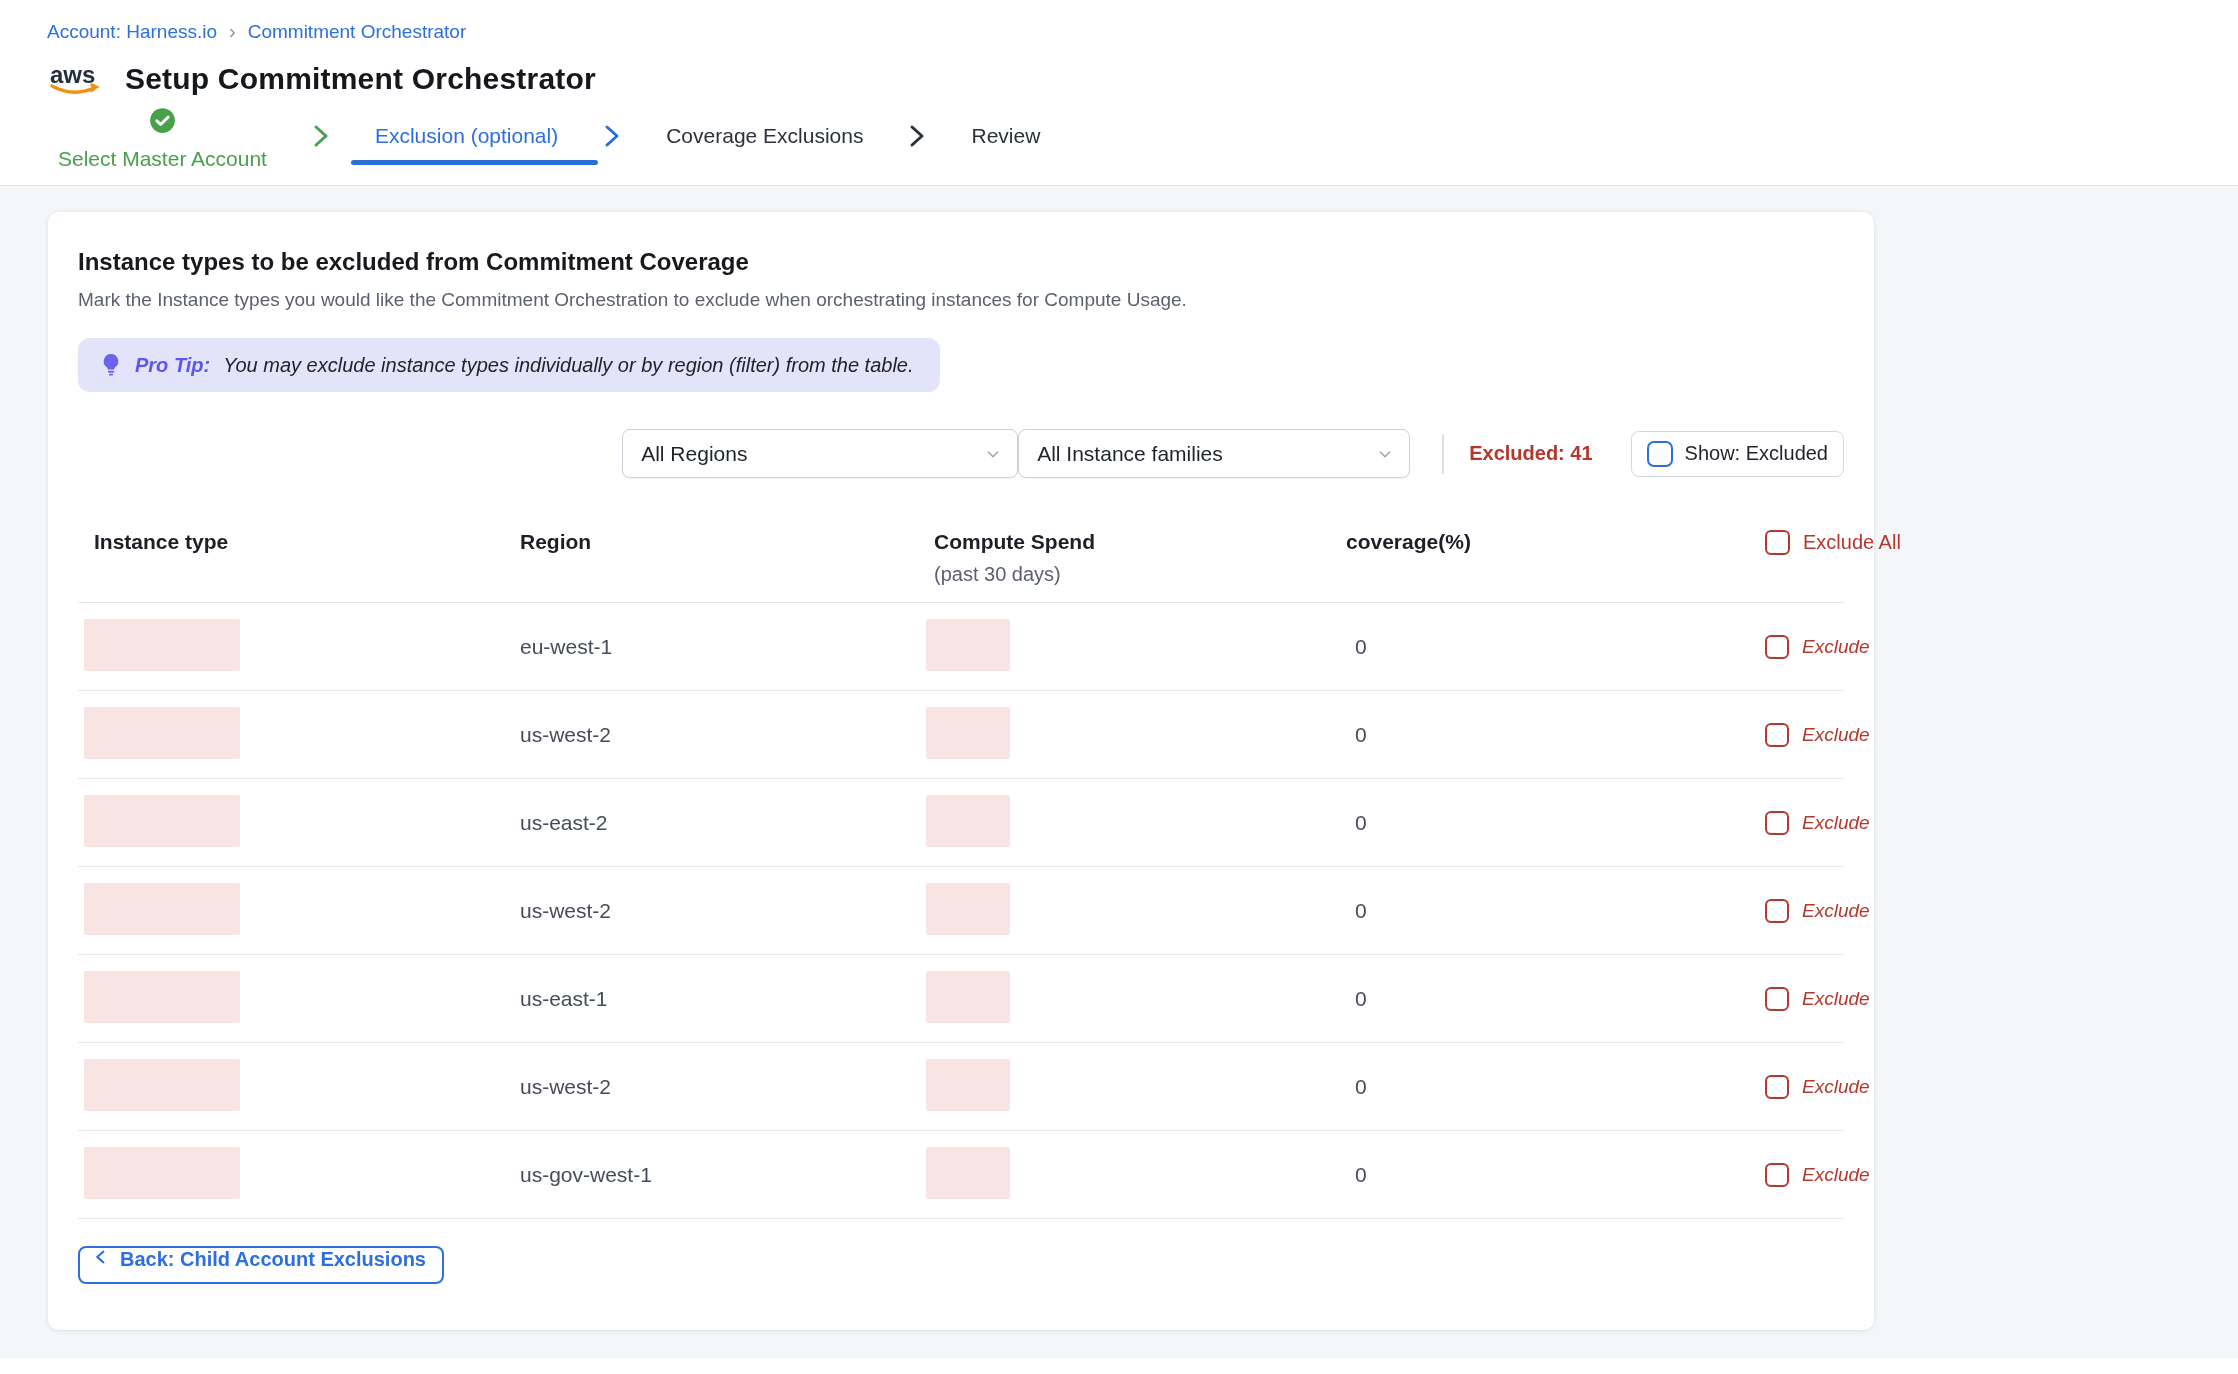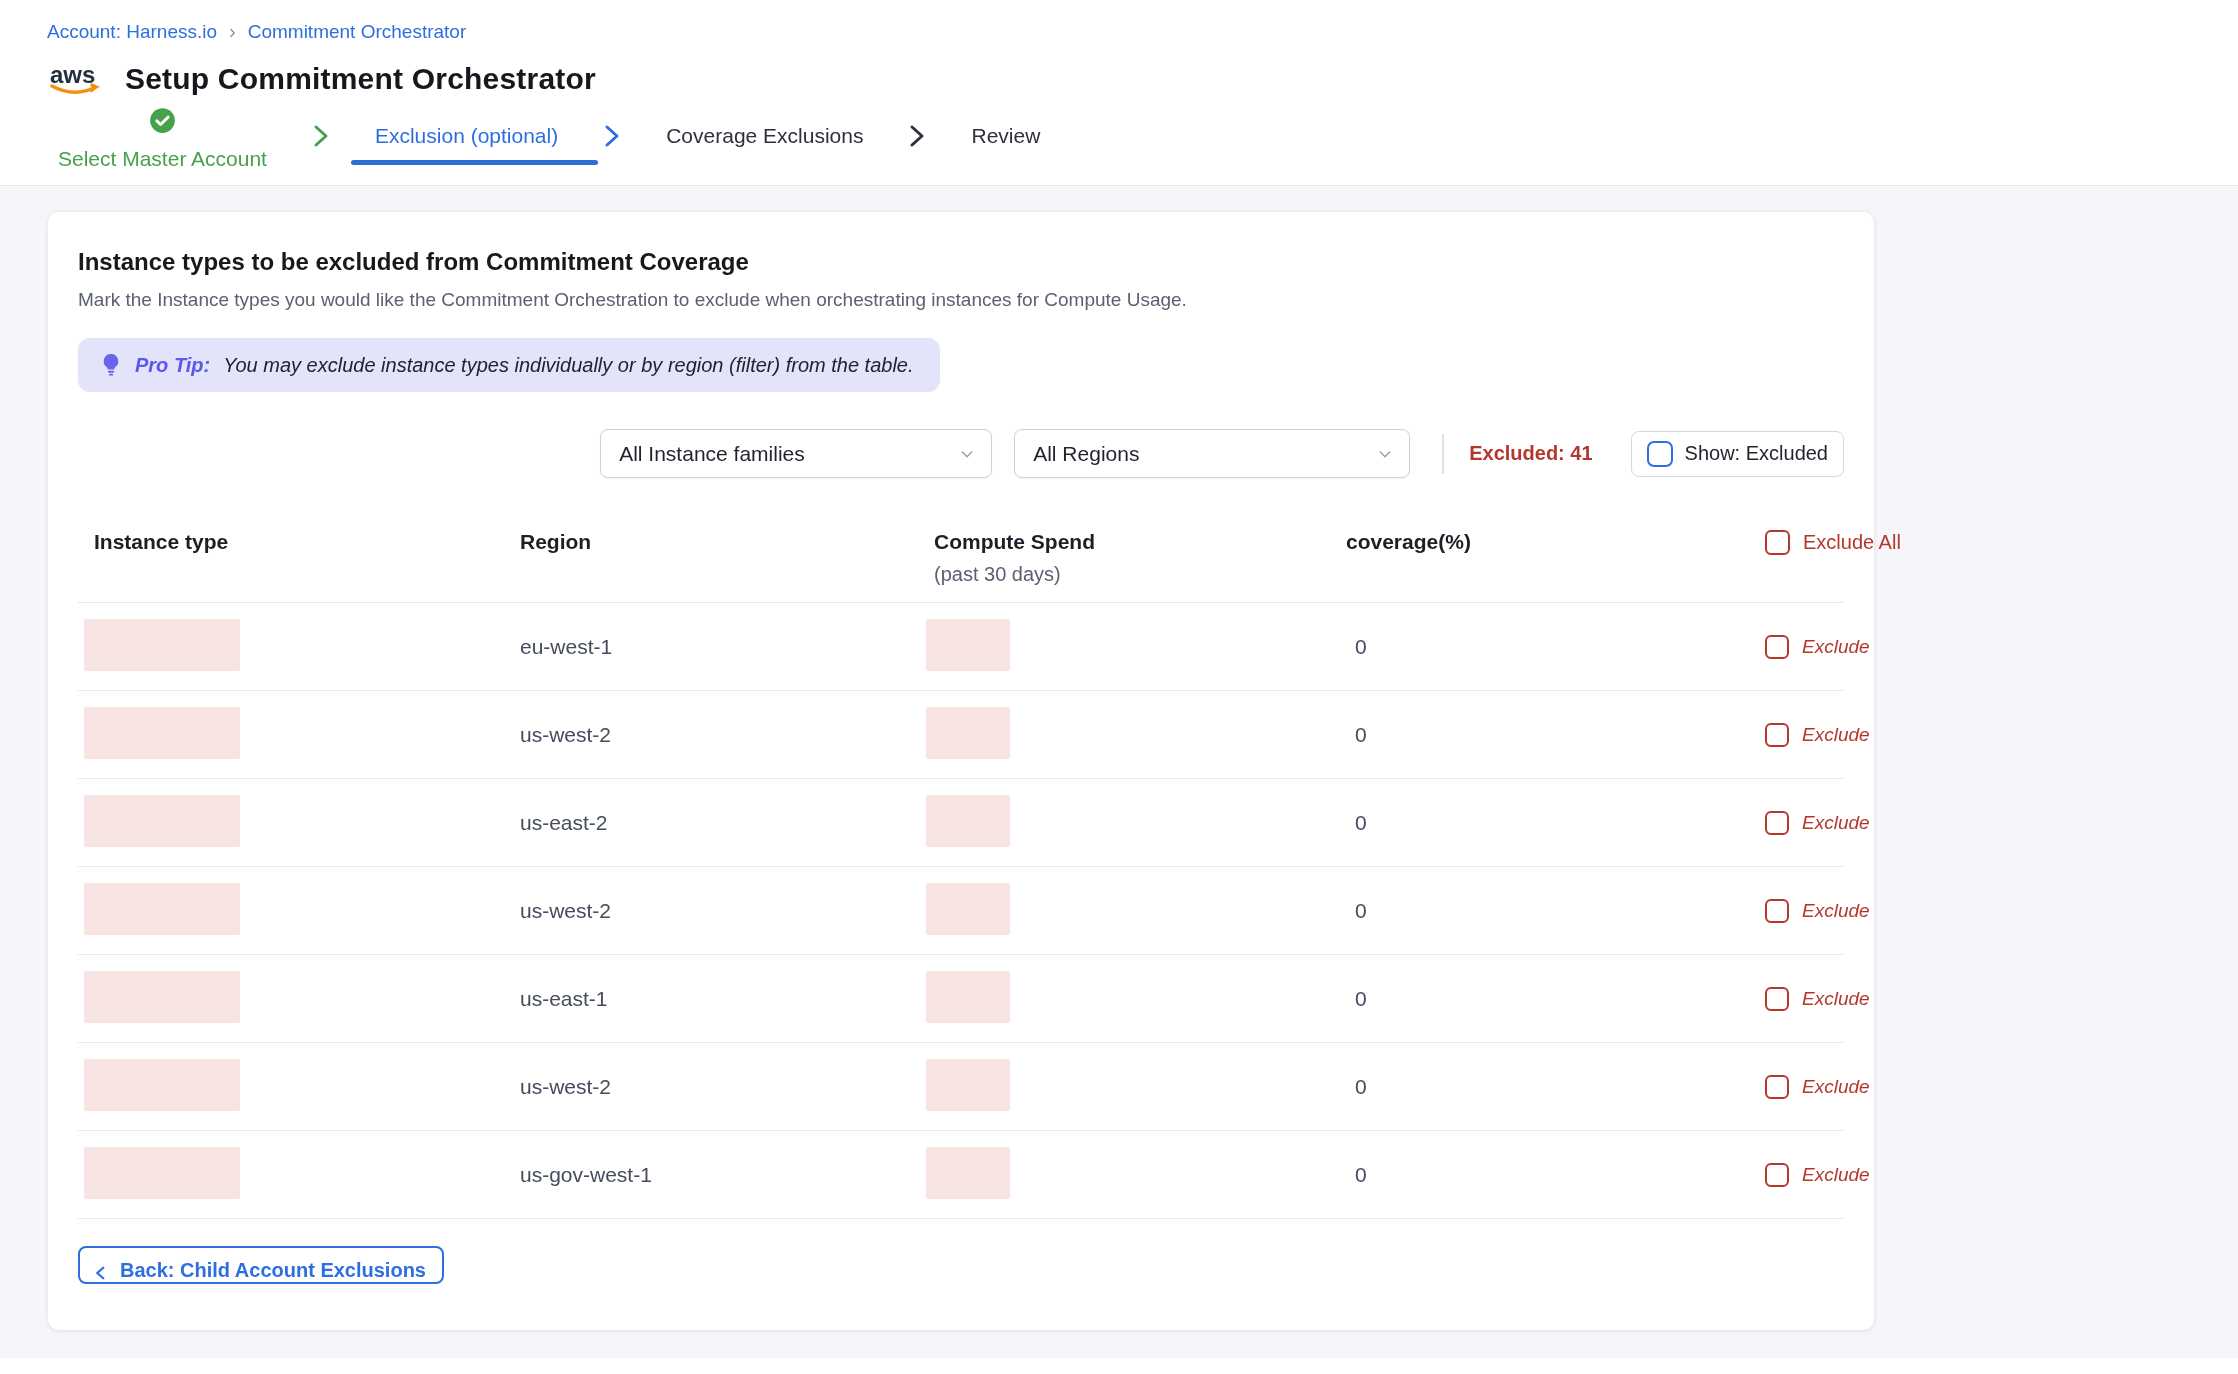--- a/index.html
+++ b/index.html
@@ -68,21 +68,21 @@
 
   .trow { height:88px; border-bottom:1px solid #e7eaef; }
   .redacted { background:#f8e5e3; border-radius:2px; }
   .redacted-lg { width:156px; height:52px; margin-left:6px; }
   .redacted-sm { width:84px; height:52px; margin-left:-8px; }
   .region-val, .coverage-val { font-size:21px; color:#454c5c; }
   .coverage-val { padding-left:9px; }
   .cell-exclude { display:flex; align-items:center; gap:13px; }
   .exclude-label { font-size:19px; color:#b3382d;font-style:italic; }
 
-  .back-btn { margin-top:27px; height:38px; display:inline-flex; align-items:flex-end; gap:10px;
+  .back-btn { margin-top:27px; height:38px; display:inline-flex; align-items:flex-start; gap:10px;
     border:2px solid #2d6fe0; border-radius:8px; background:#fff; color:#2d6fe0;
     font-size:20px; font-weight:700; padding:0 16px 0 12px; cursor:pointer;
     font-family:"Liberation Sans","DejaVu Sans",sans-serif; }
 </style>
 </head>
 <body>
 
 <header class="top-header">
   <nav class="breadcrumb">
     <a>Account: Harness.io</a>
@@ -149,28 +149,28 @@
         <path d="M12 1a8 8 0 0 0-4.6 14.5c.6.45 1 1.1 1 1.8V18h7.2v-.7c0-.7.4-1.35 1-1.8A8 8 0 0 0 12 1z" fill="#6a63ee"></path>
         <rect x="8.6" y="19.4" width="6.8" height="2" rx="1" fill="#6a63ee"></rect>
         <rect x="9.8" y="22.6" width="4.4" height="1.9" rx=".95" fill="#6a63ee"></rect>
       </svg>
       <span class="protip-label">Pro Tip:</span>
       <span class="protip-text">You may exclude instance types individually or by region (filter) from the table.</span>
     </div>
 
     
     <div class="filter-row">
-      <div class="select-box select-families">
-        <span>All Instance families</span>
+      <div class="select-box select-regions">
+        <span>All Regions</span>
         <svg width="16" height="16" viewBox="0 0 24 24">
             <path d="M5 9l7 7 7-7" fill="none" stroke="#9aa2ad" stroke-width="2.2" stroke-linecap="round" stroke-linejoin="round"></path>
           </svg>
       </div>
-      <div class="select-box select-regions">
-        <span>All Regions</span>
+      <div class="select-box select-families">
+        <span>All Instance families</span>
         <svg width="16" height="16" viewBox="0 0 24 24">
             <path d="M5 9l7 7 7-7" fill="none" stroke="#9aa2ad" stroke-width="2.2" stroke-linecap="round" stroke-linejoin="round"></path>
           </svg>
       </div>
       <span class="v-divider"></span>
       <span class="excluded-count">Excluded: 41</span>
       <div class="show-excluded">
         <span class="cb cb-blue"></span>
         <span class="show-excluded-label">Show: Excluded</span>
       </div>

